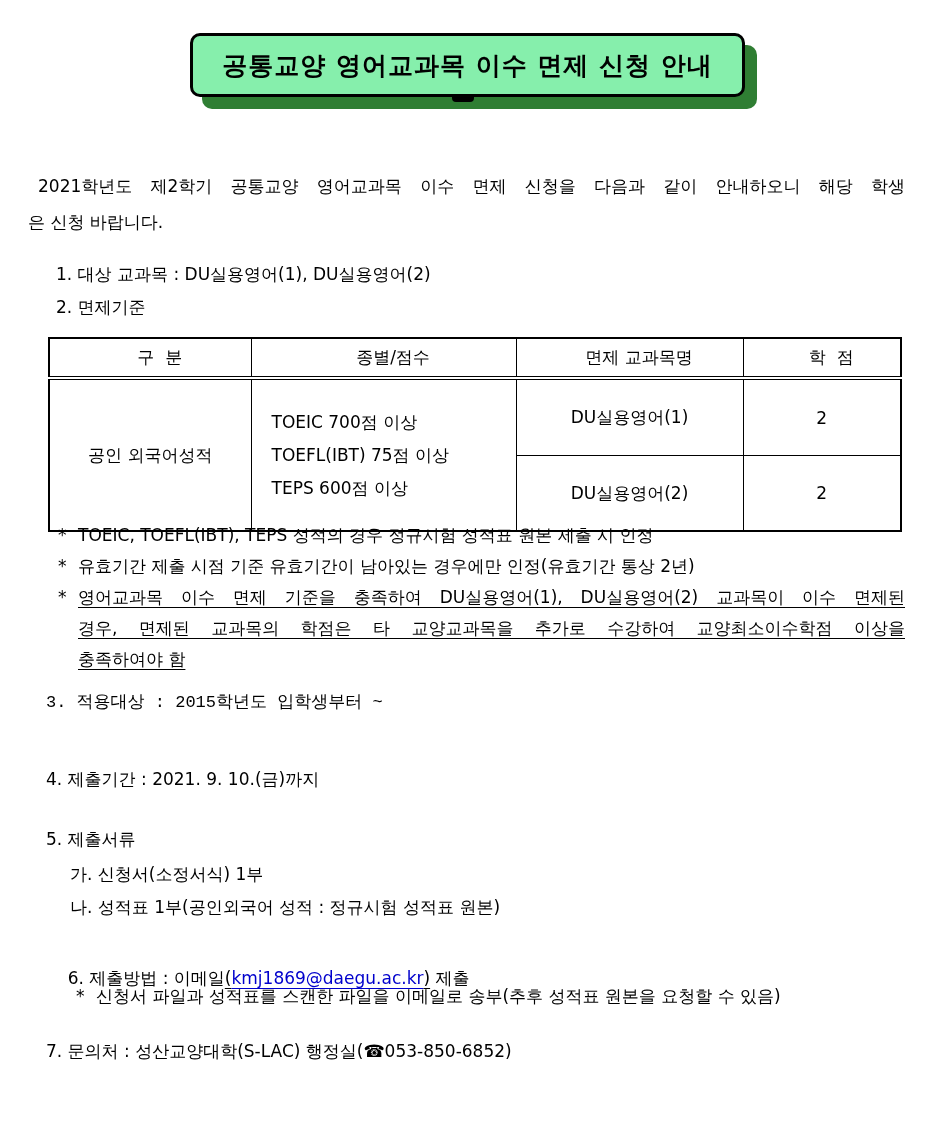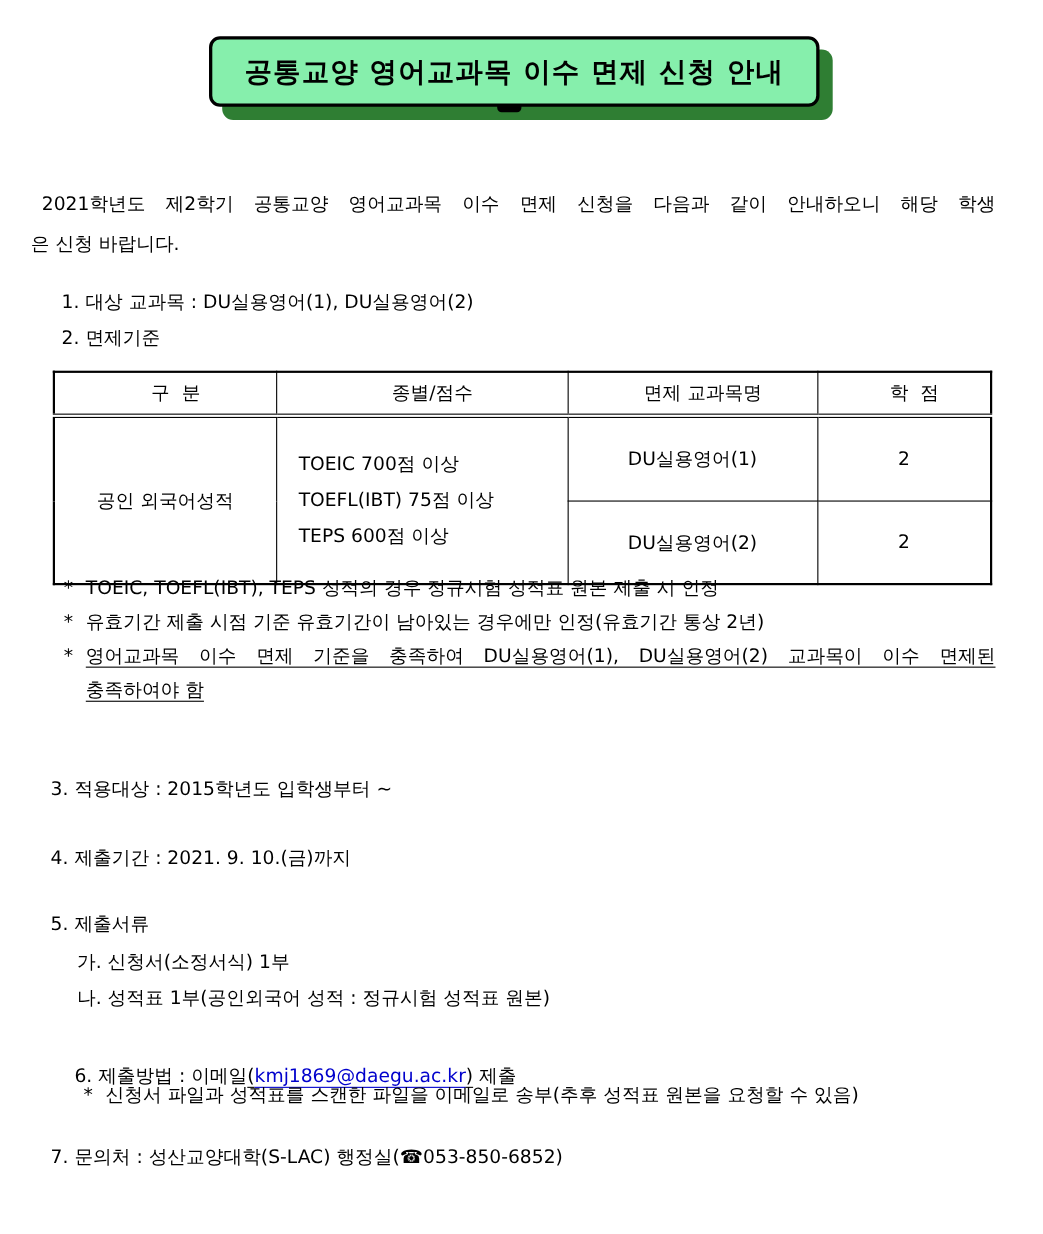--- a/index.html
+++ b/index.html
@@ -155,25 +155,26 @@
     <span class="ntext">TOEIC, TOEFL(IBT), TEPS 성적의 경우 정규시험 성적표 원본 제출 시 인정</span>
   </div>
   <div class="note" style="left:58px; top:551px;">
     <span class="bullet">*</span>
     <span class="ntext">유효기간 제출 시점 기준 유효기간이 남아있는 경우에만 인정(유효기간 통상 2년)</span>
   </div>
   <div class="note" style="left:58px; top:582px;">
     <span class="bullet">*</span>
     <span class="note3-text">
       <span class="jline ul">영어교과목 이수 면제 기준을 충족하여 DU실용영어(1), DU실용영어(2) 교과목이 이수 면제된</span>
+      <span class="jline ul">경우, 면제된 교과목의 학점은 타 교양교과목을 추가로 수강하여 교양최소이수학점 이상을</span>
       <span class="nline ul">충족하여야 함</span>
     </span>
   </div>
 
-  <div class="abs" style="left:46px; top:706px;">3. 적용대상 : 2015학년도 입학생부터 ~</div>
+  <div class="abs" style="left:46px; top:690px;font-family:Liberation Mono, monospace;">3. 적용대상 : 2015학년도 입학생부터 ~</div>
   <div class="abs" style="left:46px; top:768px;">4. 제출기간 : 2021. 9. 10.(금)까지</div>
   <div class="abs" style="left:46px; top:828px;">5. 제출서류</div>
   <div class="abs" style="left:70px; top:863px;">가. 신청서(소정서식) 1부</div>
   <div class="abs" style="left:70px; top:896px;">나. 성적표 1부(공인외국어 성적 : 정규시험 성적표 원본)</div>
 
   <div class="abs" style="left:46px; top:947px;">
     <span>6. 제출방법 : 이메일</span><span class="ul-black">(</span><a class="link" style="color: rgb(0, 0, 204);">kmj1869@daegu.ac.kr</a><span class="ul-black">)</span><span> 제출</span>
   </div>
   <div class="note" style="left:76px; top:981px;">
     <span class="bullet">*</span>

